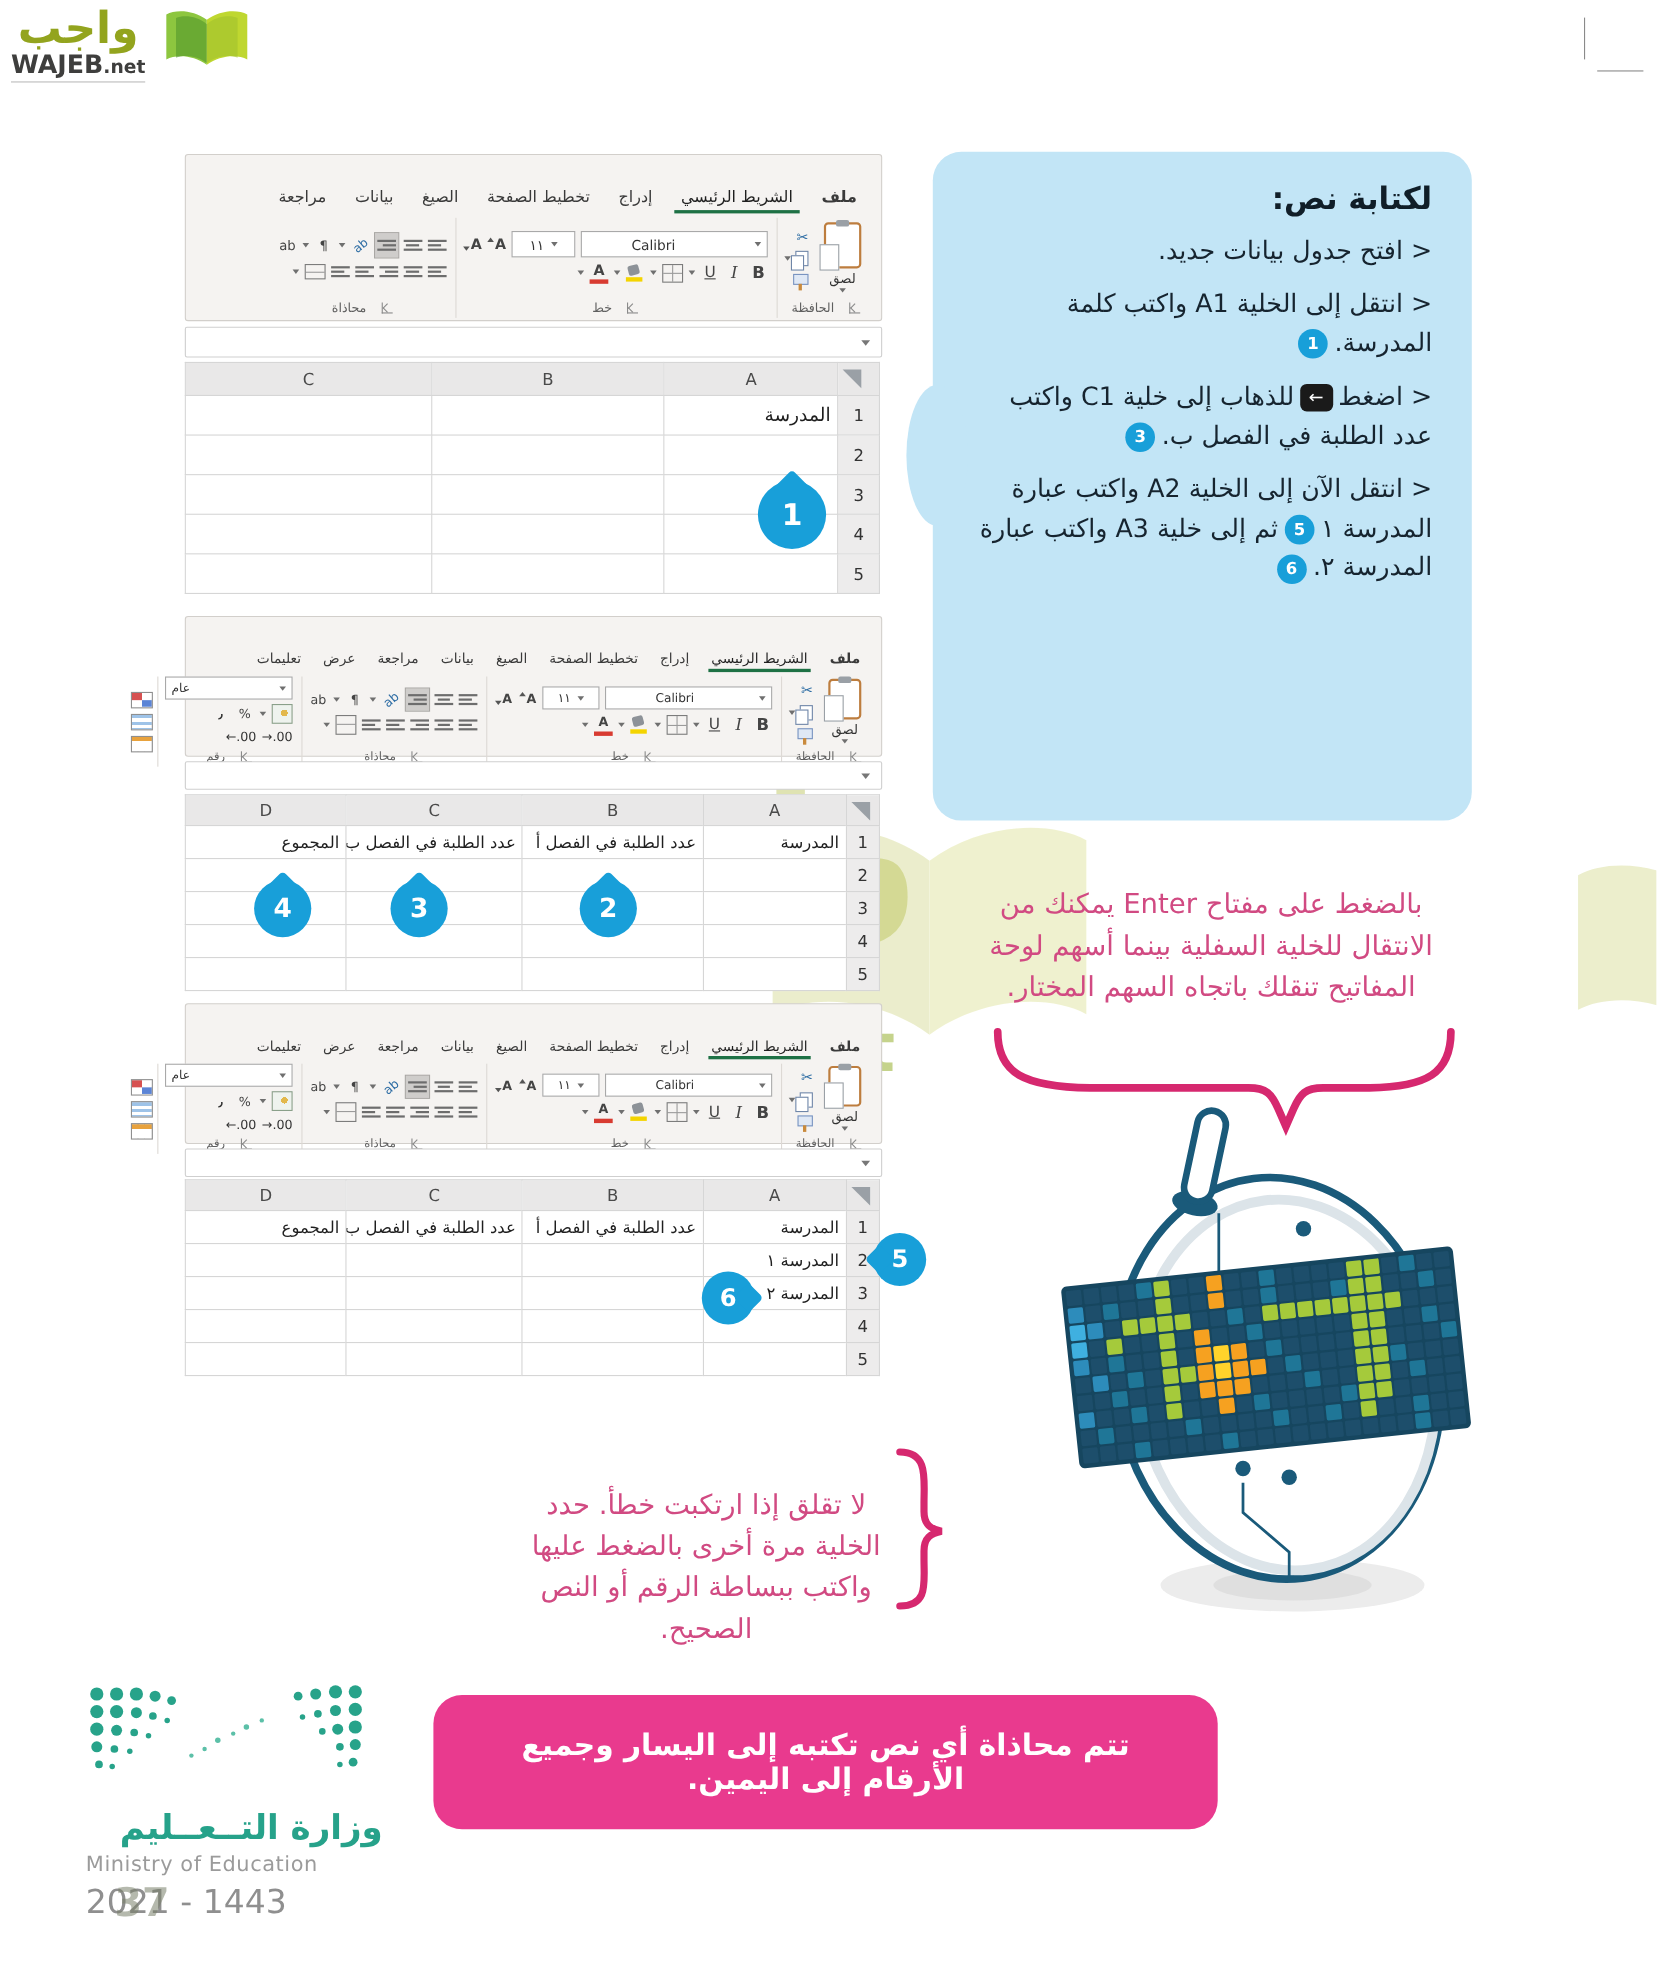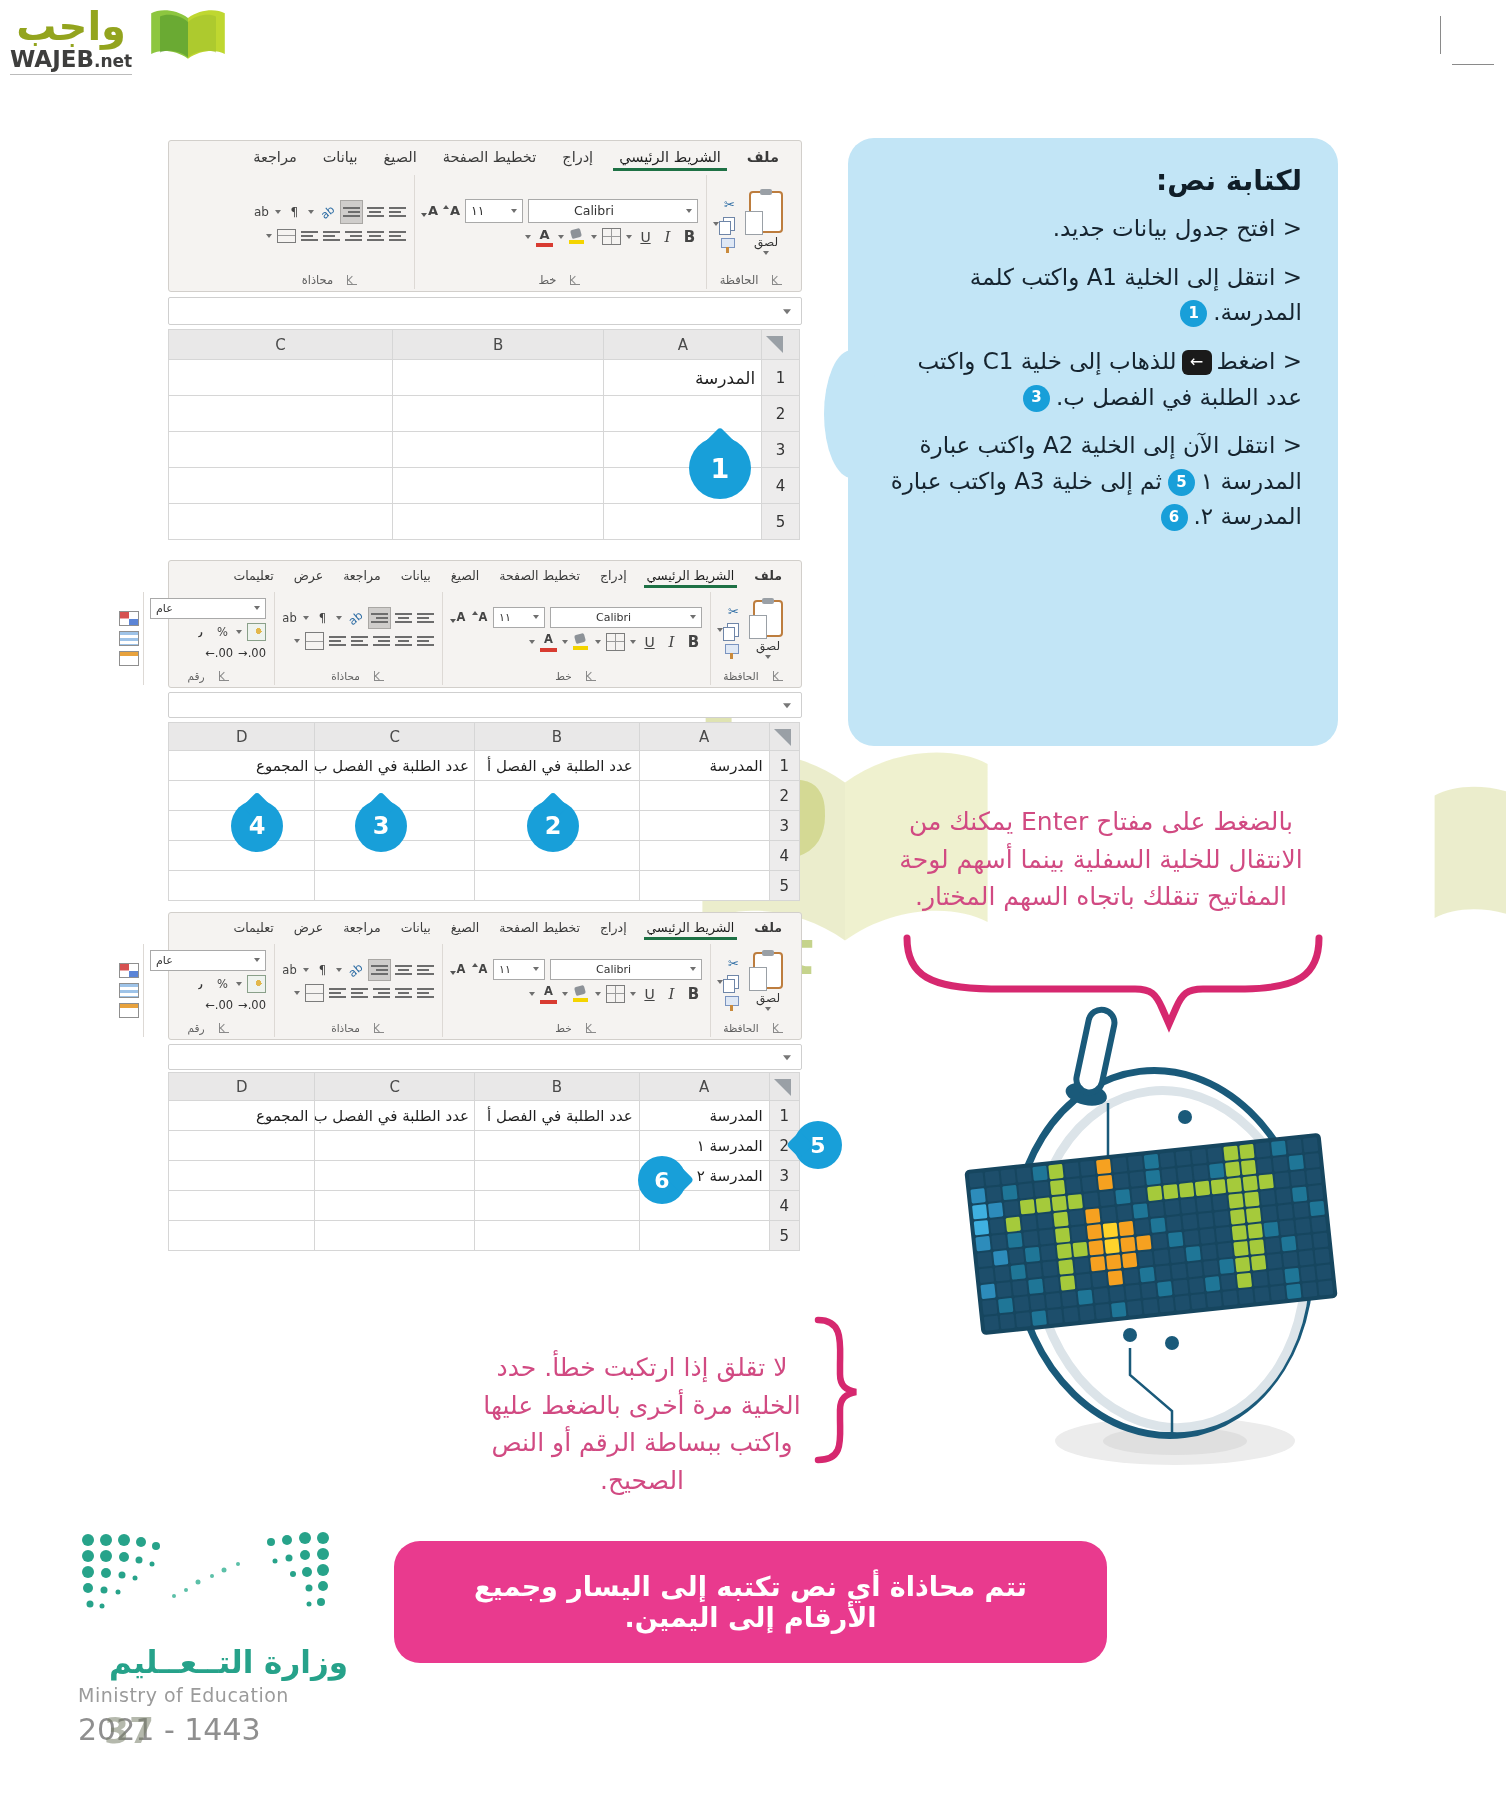--- a/index.html
+++ b/index.html
@@ -14,21 +14,21 @@
   
   #wajeb{position:absolute;left:10px;top:6px;display:flex;gap:10px;align-items:flex-start;}
   #wajeb .txt{display:flex;flex-direction:column;align-items:center;line-height:1;}
   #wajeb .ar{font-size:40px;font-weight:bold;color:#93a41e;}
   #wajeb .lat{font-size:23px;font-weight:bold;color:#3e3e3d;margin-top:2px;border-bottom:1px solid #bbb;padding-bottom:3px;}
   #wajeb .lat .net{font-size:17px;font-weight:bold;}
   
   .ribbon{position:absolute;left:168px;width:632px;background:#f5f3f1;border:1px solid #d2cfcb;
           border-radius:3px;display:flex;flex-direction:column;direction:rtl;}
   .tabs{display:flex;align-items:flex-end;padding:4px 10px 0;gap:2px;}
-  .tab{padding:4px 12px 6px;font-size:14.5px;color:#3a3a3a;position:relative;white-space:nowrap;}
+  .tab{padding:4px 12px 6px;font-size:14.5px;color:#3a3a3a;position:relative;white-space:nowrap;margin-top:23px;}
   .ribbon-sm .tab{font-size:12.5px;padding:3px 9px 5px;}
   .tab.first{font-weight:bold;}
   .tab.sel{font-weight:normal;color:#1f1f1f;}
   .tab.sel::after{content:"";position:absolute;left:6px;right:6px;bottom:0;height:3px;background:#1e7145;}
   .groupsrow{flex:1;display:flex;align-items:stretch;padding:4px 4px 2px;}
   .group{display:flex;flex-direction:column;padding:0 8px 0 6px;border-left:1px solid #ddd9d5;}
   .group:last-child{border-left:none;}
   .gbody{flex:1;display:flex;gap:8px;align-items:center;}
   .gbody.col{flex-direction:column;align-items:flex-start;gap:4px;justify-content:center;}
   .grow{display:flex;align-items:center;gap:5px;direction:rtl;}
@@ -64,21 +64,21 @@
   .merge-ico{width:16px;height:12px;border:1px solid #7c7c7c;
         background:linear-gradient(#9b9b9b,#9b9b9b) center/100% 1px no-repeat;}
   .indent-ico{width:16px;}
   .comma{font-weight:bold;font-size:17px;color:#333;}
   .dec{font-size:9px;letter-spacing:0;color:#333;}
   .money-ico{width:16px;height:11px;border:1px solid #8aa08a;
         background:radial-gradient(circle at 62% 45%,#e2b84c 0 3px,#eef3ee 3px);}
   .fbox{display:inline-flex;align-items:center;justify-content:space-between;background:#fff;
         border:1px solid #a9a9a9;height:22px;padding:0 5px;font-size:12.5px;color:#333;direction:ltr;}
   .ribbon-sm .fbox{height:19px;font-size:11px;}
-  .fbox.name{width:118px;padding-left:45px;} .fbox.size{width:46px;gap:6px;}
+  .fbox.name{width:118px;padding-left:45px;} .fbox.size{width:46px;justify-content:center;gap:6px;}
   .ribbon-sm .fbox.name{width:100px;} .ribbon-sm .fbox.size{width:40px;}
   .fbox.num{width:104px;}
   .afont{font-weight:bold;}
   .car{width:0;height:0;border-left:3px solid transparent;border-right:3px solid transparent;margin:0 1px 8px 0;}
   .car.up{border-bottom:4px solid #555;} .car.dn{border-top:4px solid #555;margin:8px 1px 0 0;}
   .clip-big{display:flex;flex-direction:column;align-items:center;gap:2px;padding:2px 6px;}
   .clipicon{width:30px;height:38px;border:2px solid #bd7d3e;border-radius:4px;position:relative;background:#fff;}
   .ribbon-sm .clipicon{width:26px;height:33px;}
   .clipicon::before{content:"";position:absolute;top:-4px;left:50%;transform:translateX(-50%);
         width:12px;height:6px;background:#9aa0a6;border-radius:2px;}

